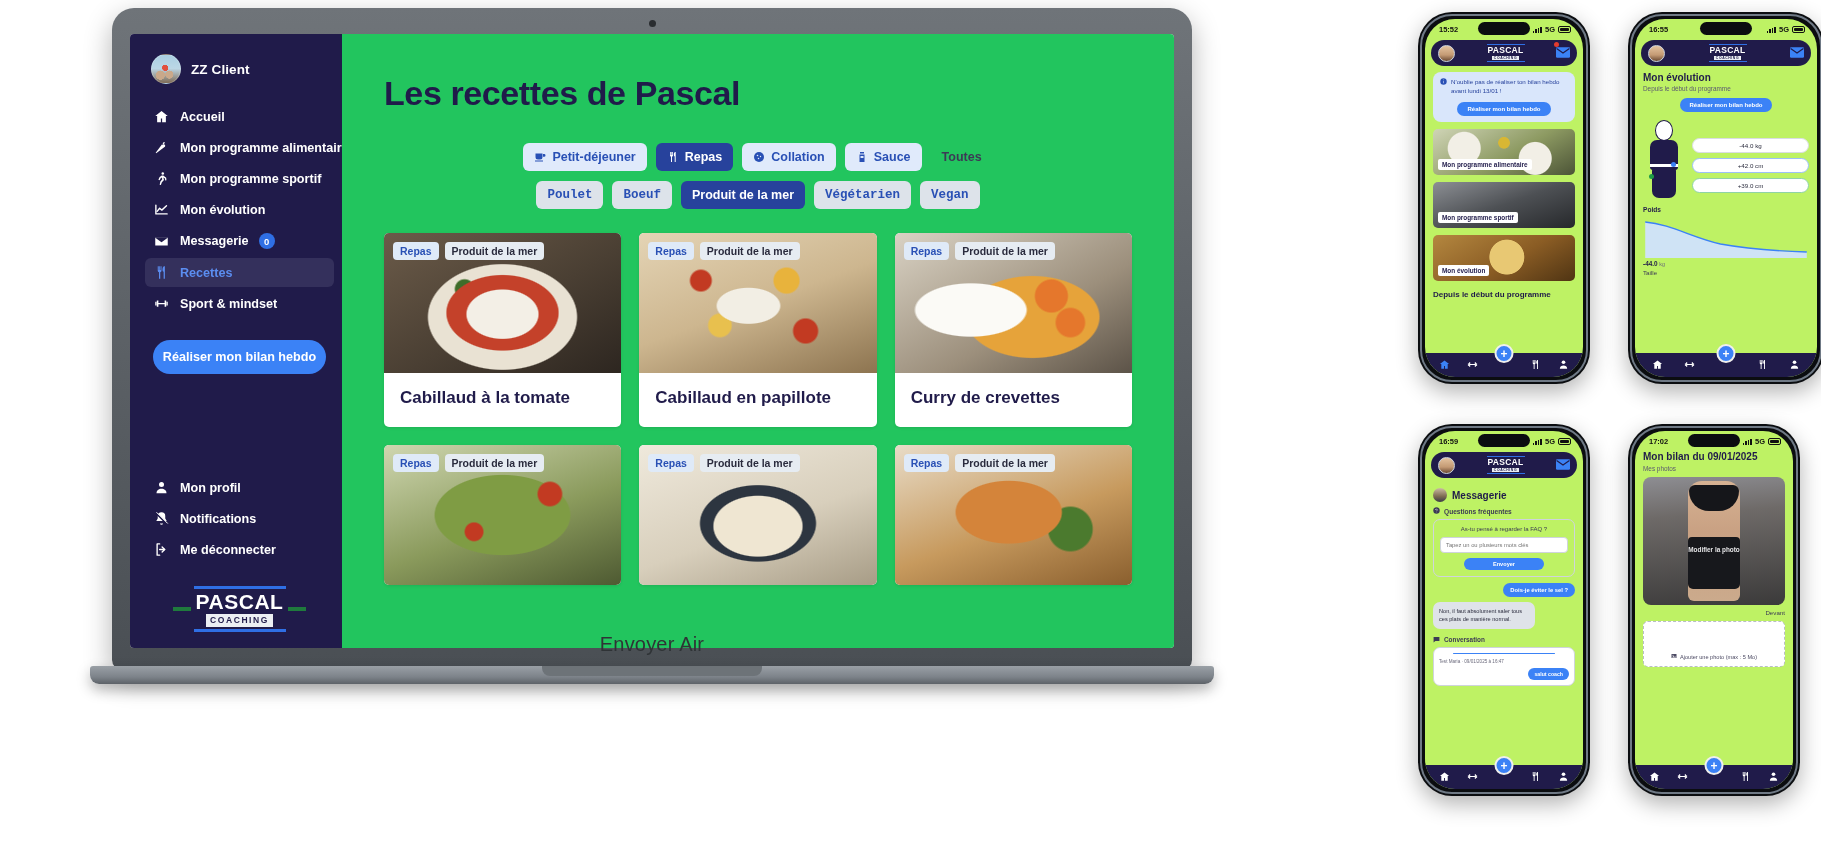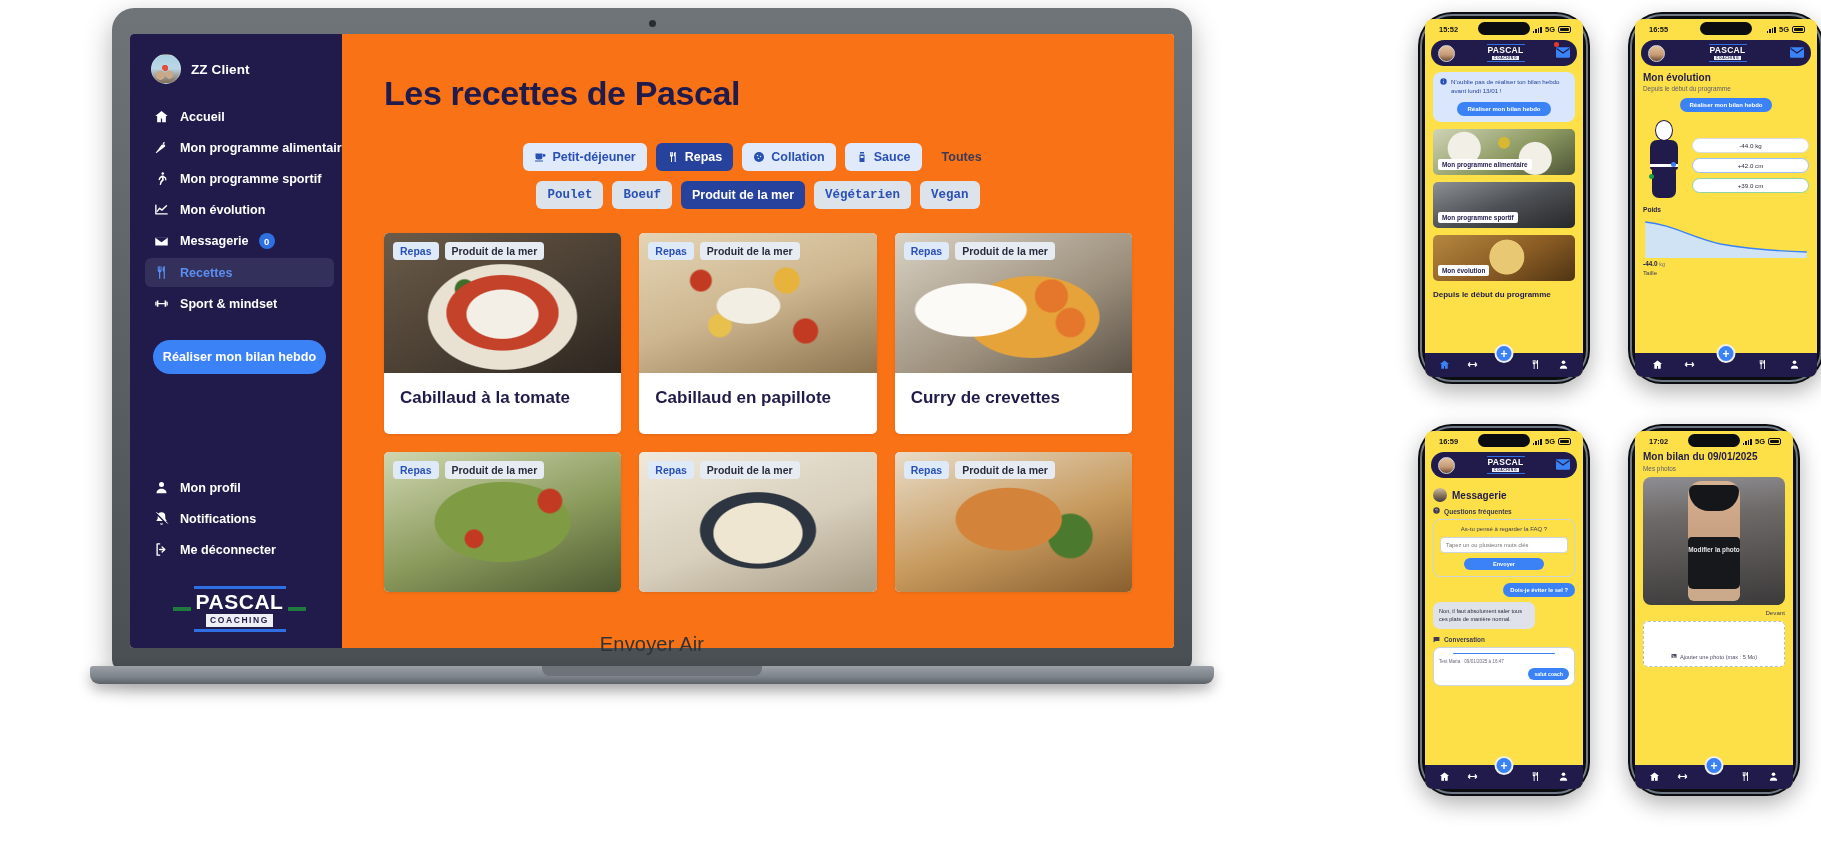--- a/index.html
+++ b/index.html
@@ -92,21 +92,21 @@
   .logo-mid { display: flex; align-items: center; gap: 5px; }
   .logo-dash { width: 18px; height: 4px; background: #1f7a3d; }
   .logo-txt { display: flex; flex-direction: column; align-items: center; }
   .logo-pascal { color: #fff; font-size: 21px; font-weight: 800; letter-spacing: .5px; line-height: 1; }
   .logo-coaching {
     color: #201b4a; background: #eceff3; font-size: 8.5px; font-weight: 800;
     letter-spacing: 1.6px; padding: 1px 4px; line-height: 1.25; margin-top: 2px;
   }
 
   
-  .main { flex: 1; background: #f97316; overflow: hidden; position: relative; }
+  .main { flex: 1; background: #22c55e; overflow: hidden; position: relative; }
   .main-inner { padding: 40px 42px 0 42px; }
   .page-title { font-size: 34px; font-weight: 800; color: #201b4a; letter-spacing: -.4px; }
   .page-sub { font-size: 13.5px; color: #4c4a63; margin-top: 9px; }
 
   .filters { margin-top: 30px; display: flex; flex-direction: column; align-items: center; gap: 10px; }
   .filter-row { display: flex; gap: 9px; flex-wrap: wrap; justify-content: flex-start; }
   .pill {
     display: inline-flex; align-items: center; gap: 6px;
     background: #e0eafb; color: #2950b5; border: none; border-radius: 6px;
     padding: 7px 11px; font-size: 12.5px; font-weight: 600; font-family: inherit; cursor: pointer;
@@ -121,21 +121,21 @@
     margin-top: 24px; display: grid; grid-template-columns: repeat(3, 1fr); gap: 18px;
   }
   .card { background: #fff; border-radius: 5px; overflow: hidden; box-shadow: 0 1px 3px rgba(0,0,0,.10); }
   .card-img { position: relative; height: 140px; }
   .card-tags { position: absolute; left: 9px; top: 9px; display: flex; gap: 6px; }
   .tag {
     font-size: 10.5px; font-weight: 600; padding: 3px 7px; border-radius: 4px;
     background: #dfeaf8; color: #2950b5; white-space: nowrap;
   }
   .tag.grey { background: #e6ecf2; color: #2a2b3d; }
-  .card-title { padding: 15px 16px 26px 16px; font-size: 17px; font-weight: 800; color: #201b4a; }
+  .card-title { padding: 15px 16px 19px 16px; font-size: 17px; font-weight: 800; color: #201b4a; }
 
   
   .ph { width: 100%; height: 100%; }
   .ph1 { background:
       radial-gradient(ellipse at 50% 58%, #f3efe6 0 21%, transparent 22%),
       radial-gradient(ellipse at 50% 57%, #c4412a 0 33%, transparent 34%),
       radial-gradient(circle at 34% 40%, #3f6d2a 0 5%, transparent 6%),
       radial-gradient(circle at 66% 66%, #3f6d2a 0 4%, transparent 5%),
       radial-gradient(ellipse at 50% 60%, #e9e2d3 0 44%, transparent 45%),
       linear-gradient(150deg,#6b5b49 0%, #4a3f33 55%, #2d2620 100%); }
@@ -166,21 +166,21 @@
       radial-gradient(circle at 74% 60%, #4b7a2e 0 11%, transparent 12%),
       linear-gradient(160deg,#e8dcc8 0%, #c79a5e 55%, #8a5f2e 100%); }
 
   
   .phone { position: absolute; border-radius: 34px; background: #0b0d10; padding: 7px;
     box-shadow: 0 8px 22px rgba(0,0,0,.30); }
   .phone::before {
     content: ""; position: absolute; inset: 2px; border-radius: 32px;
     border: 2px solid #6f7985; pointer-events: none;
   }
-  .ph-screen { width: 100%; height: 100%; background: #fde047; border-radius: 8px; overflow: hidden; position: relative; }
+  .ph-screen { width: 100%; height: 100%; background: #bef264; border-radius: 30px; overflow: hidden; position: relative; }
   .ph-notch {
     position: absolute; left: 50%; top: 3px; transform: translateX(-50%);
     width: 52px; height: 13px; background: #0b0d10; border-radius: 8px; z-index: 6;
   }
   .ph-status {
     height: 18px; display: flex; align-items: center; justify-content: space-between;
     padding: 3px 12px 0 14px; font-size: 7.5px; font-weight: 700; color: #111;
   }
   .ph-status-right { display: flex; align-items: center; gap: 3px; }
   .bars { display: flex; align-items: flex-end; gap: 1px; height: 6px; }

